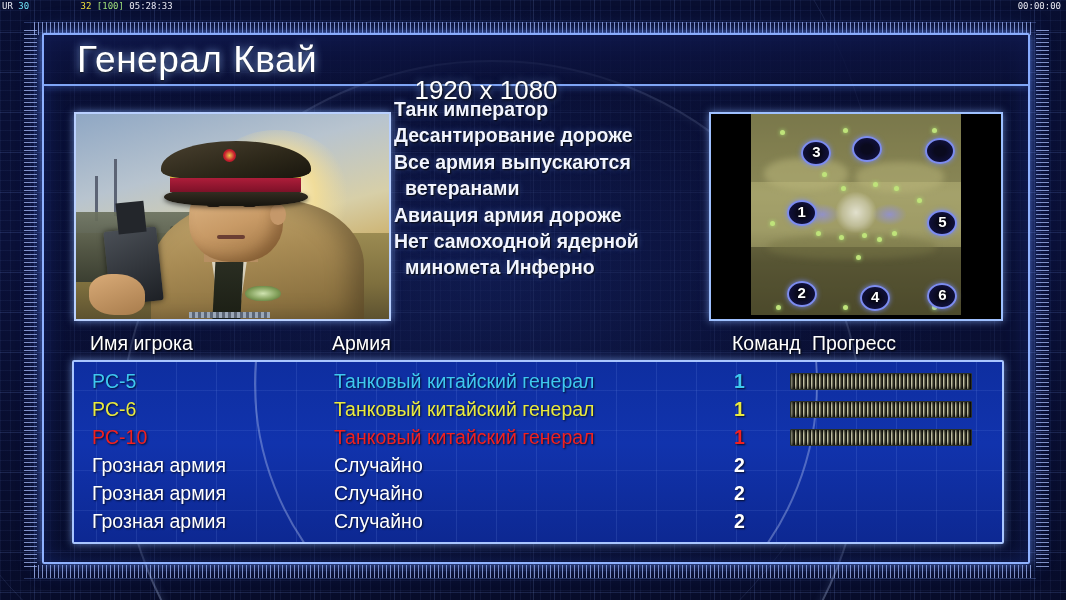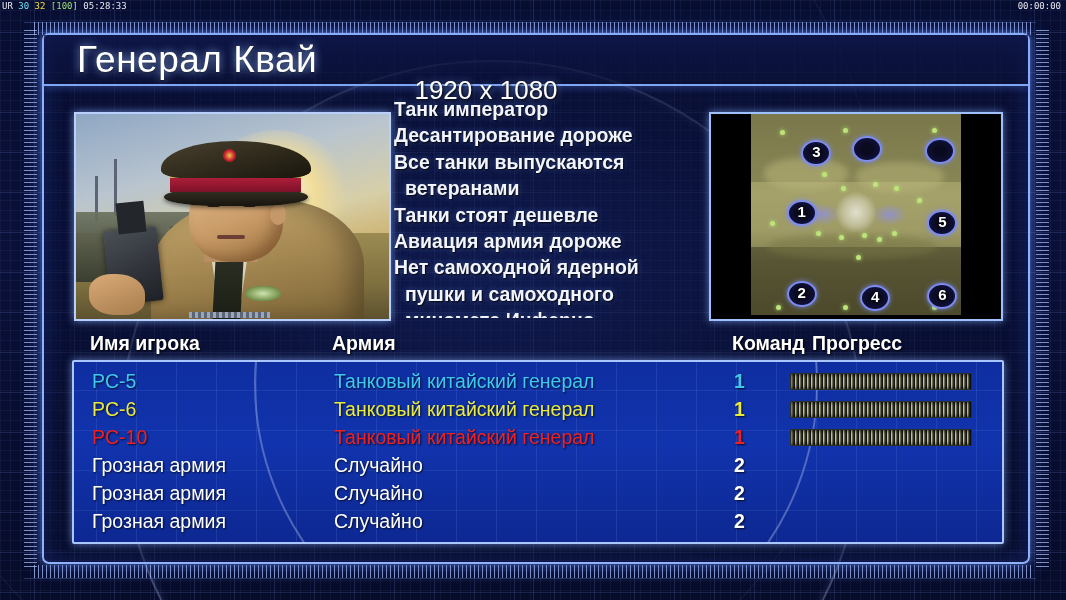--- a/index.html
+++ b/index.html
@@ -42,21 +42,21 @@
   .ruler.v{width:13px;
     background-image:repeating-linear-gradient(to bottom, rgba(175,195,255,.85) 0 1px, rgba(10,18,56,0) 1px 4px);}
   .ruler-top{left:34px;top:22px;width:1000px;}
   .ruler-bot{left:34px;top:565px;width:1000px;}
   .ruler-left{left:24px;top:30px;height:540px;}
   .ruler-right{left:1036px;top:30px;height:540px;}
   .frame-line{position:absolute;background:rgba(120,150,230,.30);}
 
   
   #panel{position:absolute;left:42px;top:33px;width:984px;height:527px;
-    border:2px solid #8fb2ff;border-radius:7px;
+    border:2px solid #8fb2ff;border-radius:2px;
     box-shadow:0 0 10px rgba(120,160,255,.55),0 0 24px rgba(60,100,220,.35),
                inset 0 0 22px rgba(40,70,180,.35);
     background:linear-gradient(180deg,rgba(10,16,54,.55),rgba(8,14,46,.35));}
 
   
   #titlebar{position:absolute;left:0;top:0;width:984px;height:49px;
     border-bottom:2px solid #7fa5f5;
     background:linear-gradient(180deg,rgba(14,22,72,.75),rgba(10,16,56,.45));
     box-shadow:0 2px 7px rgba(90,130,240,.35);}
   #title{position:absolute;left:33px;top:4px;font-size:37px;font-weight:400;
@@ -148,21 +148,21 @@
   .startpos{position:absolute;width:26px;height:22px;border-radius:50%;
     background:radial-gradient(ellipse,#0a0a1e 30%,#10103a 70%);
     border:2px solid #7c8cf0;box-shadow:0 0 5px rgba(120,140,255,.8);
     color:#fff;font-size:15px;font-weight:bold;line-height:20px;text-align:center;
     text-shadow:0 0 3px #000;}
   .mapdot{position:absolute;width:5px;height:5px;border-radius:50%;
     background:#bfe37a;box-shadow:0 0 4px rgba(180,240,120,.9);}
 
   
   #tablehead{position:absolute;left:0;top:297px;width:984px;height:28px;}
-  #tablehead .th{position:absolute;top:0;font-size:19.5px;font-weight:bold;color:#fff;
+  #tablehead .th{position:absolute;top:0;font-size:19.5px;font-weight:normal;color:#fff;
     text-shadow:1px 1px 2px #000;white-space:nowrap;}
   #tablebox{position:absolute;left:28px;top:325px;width:928px;height:180px;
     border:2px solid #a9c6ff;border-radius:2px;
     background:linear-gradient(180deg,#123 0%,#0f2a9e 0%, #10309f 100%);
     box-shadow:0 0 9px rgba(140,180,255,.65), inset 0 0 30px rgba(10,25,120,.55);
     overflow:hidden;}
   #tablebox .tb-bg{position:absolute;inset:0;background:
     linear-gradient(180deg,#0e2ea0 0%,#1133ad 45%,#0d2892 100%);}
   #tablebox .tb-grid{position:absolute;inset:0;
     background-image:
@@ -182,21 +182,21 @@
       repeating-linear-gradient(to right,
         #c3c2a6 0 1px, #6d6c56 1px 2px, #2e2e25 2px 3px, #15150f 3px 4px);
     box-shadow:inset 0 0 4px rgba(0,0,0,.9);}
   #restext{position:absolute;left:0;top:40px;width:884px;text-align:center;
     font-size:26px;color:#fff;text-shadow:1px 1px 3px #000,0 0 8px rgba(140,180,255,.6);}
 
   
   #hud-left{position:absolute;left:2px;top:1px;font-size:9px;
     font-family:"DejaVu Sans Mono","Liberation Mono",monospace;letter-spacing:0px;white-space:nowrap;}
   #hud-left .w{color:#e8e8f2;} #hud-left .c{color:#6fe0f5;}
-  #hud-left .y{color:#f0e03c;} #hud-left .g{color:#9fe07a;}
+  #hud-left .y{color:#f0e03c;margin-left:46px;} #hud-left .g{color:#9fe07a;}
   #hud-right{position:absolute;right:5px;top:1px;font-size:9px;color:#e8e8f2;
     font-family:"DejaVu Sans Mono","Liberation Mono",monospace;}
 </style>
 </head>
 <body>
 
 <div id="screen">
 
   <div class="bg-base"></div>
   <div class="bg-grid"></div>
@@ -258,26 +258,24 @@
         <div class="p-gun"></div>
         <div class="p-gunbarrel"></div>
         <div class="p-hand"></div>
         <div class="p-badge"></div>
         <div class="p-strip"></div>
       </div>
 
       <div id="desc">
         <div class="line">Танк император</div>
         <div class="line">Десантирование дороже</div>
-        <div class="line">Все танки выпускаются</div>
+        <div class="line">Все армия выпускаются</div>
         <div class="line indent">ветеранами</div>
-        <div class="line">Танки стоят дешевле</div>
         <div class="line">Авиация армия дороже</div>
         <div class="line">Нет самоходной ядерной</div>
-        <div class="line indent">пушки и самоходного</div>
         <div class="line indent">миномета Инферно</div>
       </div>
 
       <div id="minimap">
         <div id="mapimg">
           <div class="map-band mb1"></div>
           <div class="map-band mb2"></div>
           <div class="map-band mb3"></div>
           <div class="map-blob" style="left:6%;top:22%;width:40%;height:16%;background:rgba(190,186,126,.5);"></div>
           <div class="map-blob" style="left:50%;top:24%;width:42%;height:15%;background:rgba(190,186,126,.45);"></div>

